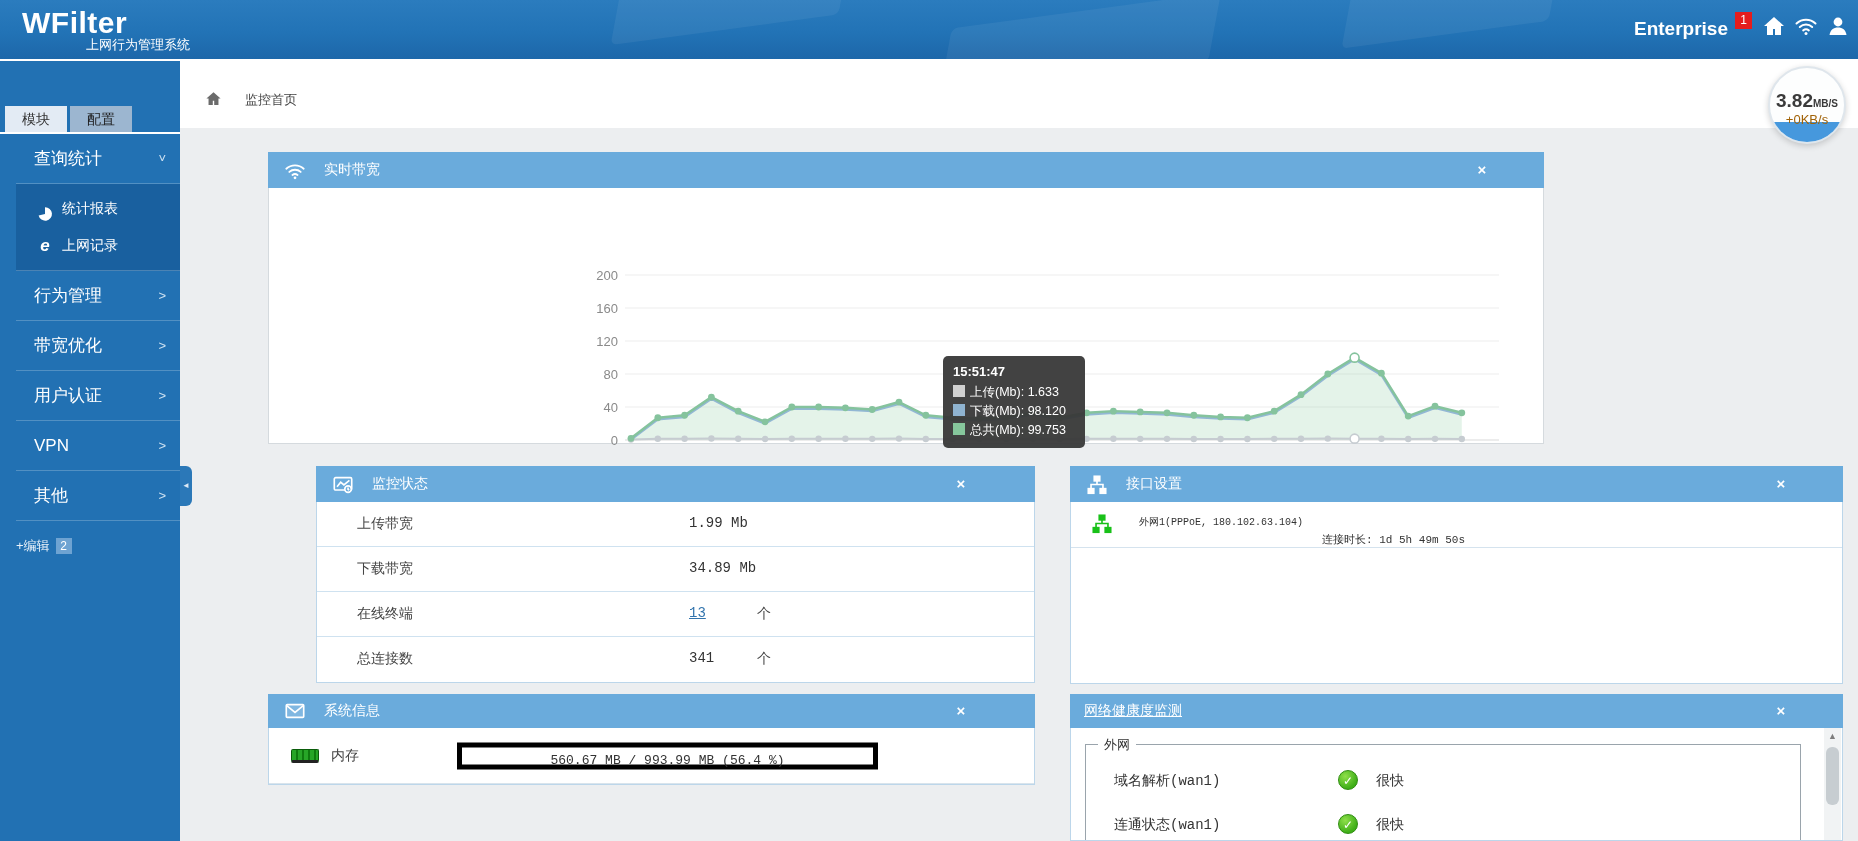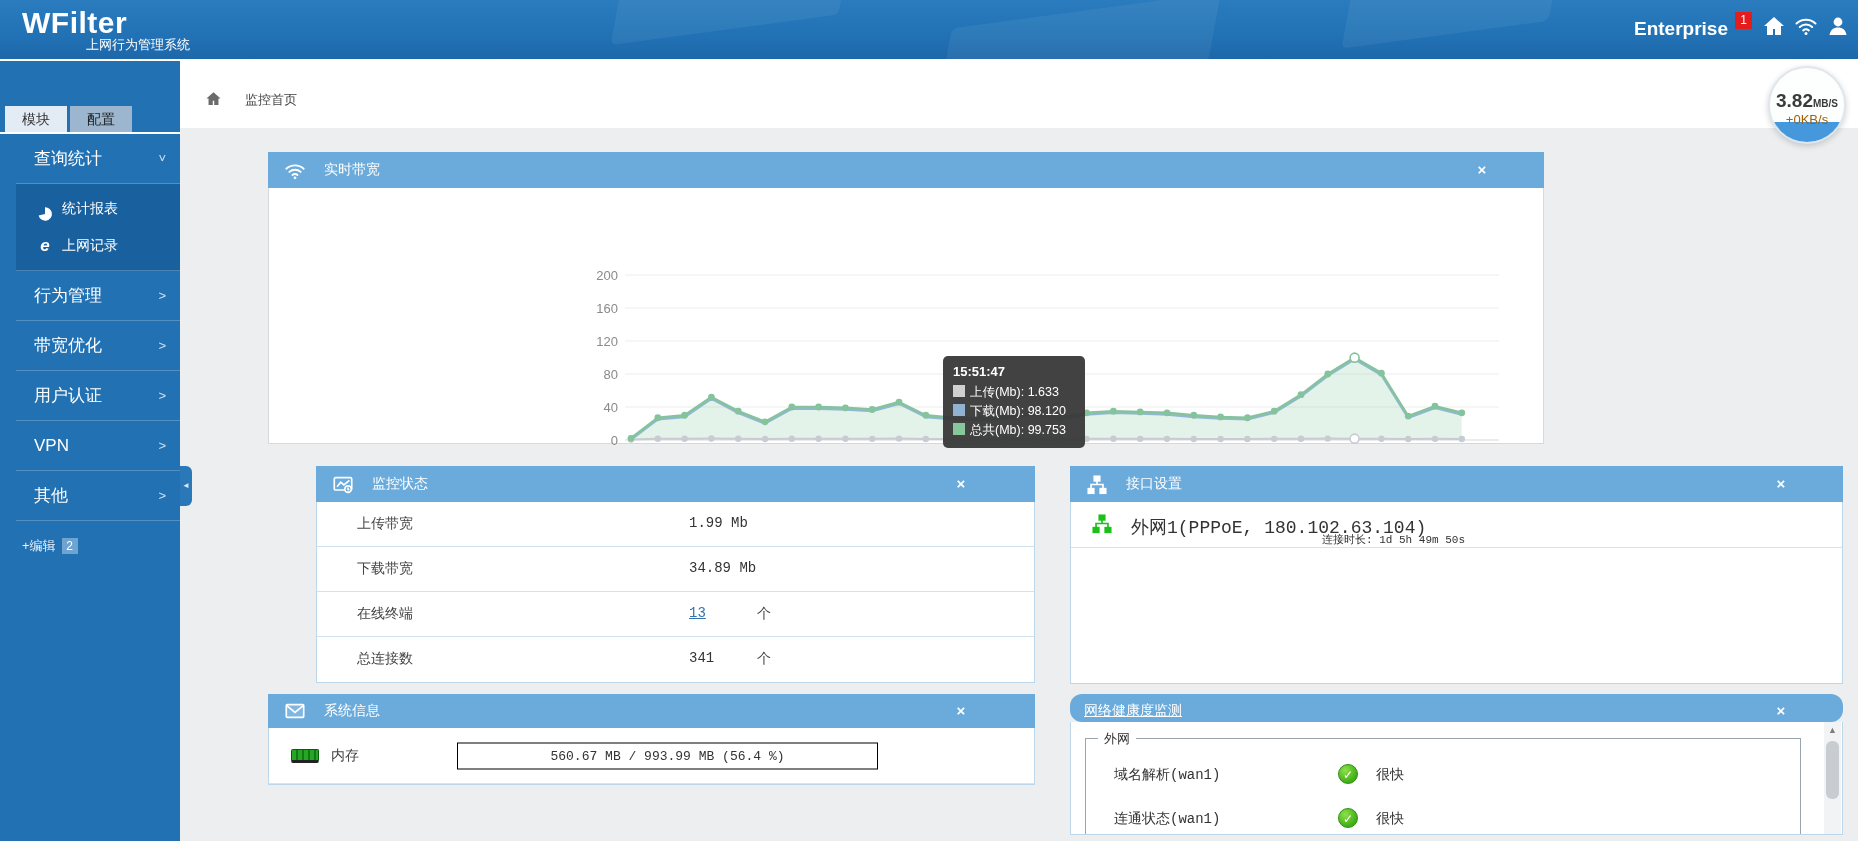--- a/index.html
+++ b/index.html
@@ -30,21 +30,21 @@
   .tabs-underline { position:absolute; left:0; top:71px; width:180px; height:2px; background:#fff; }
   .menu { margin-top:2px;padding-left:16px; }
   .menu-item { position:relative; height:50px; line-height:50px; color:#fff; font-size:17px;
     padding-left:18px; border-bottom:1px solid rgba(255,255,255,0.22); cursor:pointer; }
   .menu-item .chev { position:absolute; right:14px; top:0; font-size:13px; color:#cfe2f2; }
   .submenu { background:#19609f; border-bottom:1px solid rgba(255,255,255,0.22); padding:6px 0; }
   .submenu-item { position:relative; height:37px; line-height:37px; color:#fff; font-size:14px;
     padding-left:46px; cursor:pointer; }
   .submenu-item .s-icon { position:absolute; left:20px; top:10px; width:18px; height:18px; color:#fff; }
   .s-icon svg { width:100%; height:100%; }
-  .edit-row { margin:16px 0 0 6px; color:#eaf2fa; font-size:13px; cursor:pointer; }
+  .edit-row { margin:16px 0 0 0; color:#eaf2fa; font-size:13px; cursor:pointer; }
   .edit-badge { display:inline-block; margin-left:6px; min-width:16px; height:16px; background:#6ea3d2;
     color:#fff; text-align:center; line-height:16px; font-size:12px; }
   .collapse-handle { position:absolute; left:180px; top:466px; width:12px; height:40px; background:#2b78b8;
     border-radius:0 6px 6px 0; color:#dce9f5; font-size:8px; line-height:40px; text-align:center; cursor:pointer; }
 
   
   .content-topband { position:absolute; left:180px; top:59px; width:1678px; height:69px; background:#ffffff; }
   .breadcrumb { position:absolute; left:205px; top:90px; height:20px; color:#444; font-size:13px; }
   .bc-home { position:absolute; left:0; top:0; width:17px; height:17px; color:#6b6b6b; }
   .bc-home svg { width:100%; height:100%; }
@@ -86,47 +86,47 @@
   .kv-label { position:absolute; left:40px; top:13px; font-size:14px; color:#454545; }
   .kv-value { position:absolute; left:372px; top:13px; font-size:14px; color:#333;
     font-family:"Liberation Mono","DejaVu Sans Mono",monospace; }
   .kv-suffix { position:absolute; left:440px; top:13px; font-size:14px; color:#454545; }
   a.val-link { color:#3274ad; text-decoration:underline; cursor:pointer; }
 
   .p-interface { left:1070px; top:466px; width:773px; }
   .p-interface .panel-bd { height:182px; }
   .if-row { position:relative; height:46px; border-bottom:1px solid #d5e3ee; }
   .if-icon { position:absolute; left:20px; top:11px; width:22px; height:22px; color:#19c119; }
-  .if-name { position:absolute; left:60px; top:13px; font-size:18px; color:#333;
+  .if-name { position:absolute; left:68px; top:13px; font-size:10px; color:#333;
     font-family:"Liberation Mono","DejaVu Sans Mono",monospace; }
   .if-dur { position:absolute; left:251px; top:30px; font-size:11px; color:#333;
     font-family:"Liberation Mono","DejaVu Sans Mono",monospace; }
 
   
   .p-system { left:268px; top:694px; width:767px; }
   .p-system .panel-hd { height:34px; line-height:34px; }
   .sys-row { position:relative; border-bottom:1px solid #d9e4ec; }
   .row-cpu { height:70px; } .row-mem { height:56px; }
   .sys-icon { position:absolute; left:22px; top:50%; transform:translateY(-50%); }
   .sys-label { position:absolute; left:62px; top:50%; transform:translateY(-50%); font-size:14px; color:#454545;
     font-family:"Liberation Mono","DejaVu Sans Mono",monospace;}
   .sys-used { position:absolute; left:188px; top:50%; transform:translateY(-50%); font-size:14px; color:#454545; }
   .sys-pct { position:absolute; left:255px; top:50%; transform:translateY(-50%); font-size:14px;
     font-family:"Liberation Mono","DejaVu Sans Mono",monospace; }
   .meter { position:absolute; left:188px; top:50%; transform:translateY(-50%); width:421px; height:27px;
-    border:1px solid #000000; background:#fff; text-align:center; line-height:25px; font-size:13px; color:#333;
+    border:5px solid #000000; background:#fff; text-align:center; line-height:25px; font-size:13px; color:#333;
     font-family:"Liberation Mono","DejaVu Sans Mono",monospace; }
   .icon-intel { width:30px; height:23px; border:2px solid #2a6fb0; border-radius:11px; color:#1f67a8;
     font-size:10px; font-style:italic; font-weight:bold; text-align:center; line-height:19px; background:#f4f9fd; }
   .icon-ram { width:28px; height:14px; background:repeating-linear-gradient(90deg,#27a527 0 4px,#0f7a0f 4px 6px);
     border:1px solid #0a5c0a; border-bottom:3px solid #222; border-radius:2px; }
 
   
   .p-health { left:1070px; top:694px; width:773px; }
-  .p-health .panel-hd { height:28px; line-height:34px;border-radius:12px; }
+  .p-health .panel-hd { height:34px; line-height:34px; }
   .p-health .p-title { left:14px; text-decoration:underline; cursor:pointer; }
   .p-health .panel-bd { height:113px; overflow:hidden; }
   .fieldset-box { position:absolute; left:14px; top:16px; width:716px; height:180px;
     border:1px solid #9aa4ac; }
   .fieldset-legend { position:absolute; left:12px; top:-9px; background:#fff; padding:0 6px; font-size:13px; color:#333; }
   .health-row { position:relative; height:30px; margin-top:14px; }
   .health-row:first-of-type { margin-top:22px; }
   .health-label { position:absolute; left:28px; top:5px; font-size:14px; color:#333;
     font-family:"Liberation Mono","DejaVu Sans Mono",monospace; }
   .health-check { position:absolute; left:252px; top:3px; width:20px; height:20px; border-radius:50%;

